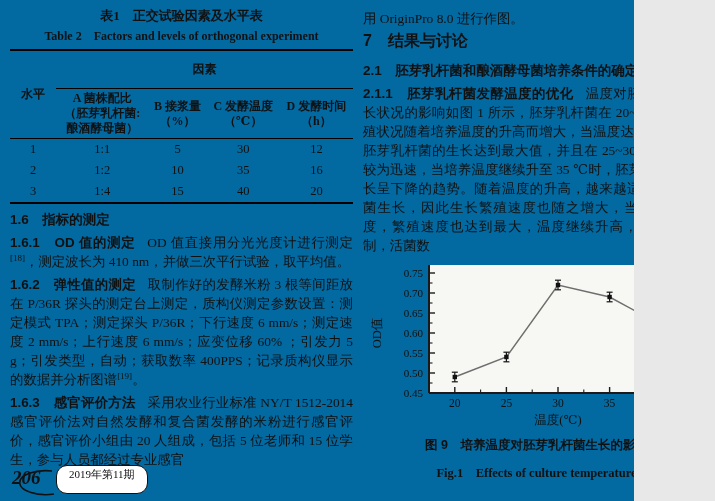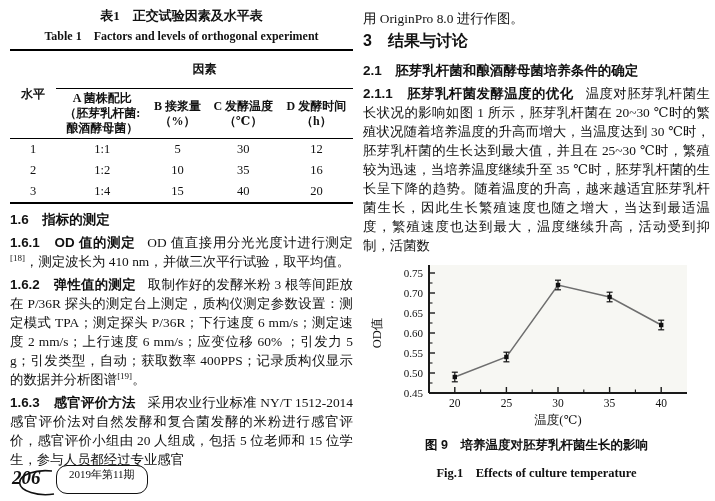--- a/index.html
+++ b/index.html
@@ -1,17 +1,17 @@
 <!DOCTYPE html>
 <html><head>
 <meta charset="utf-8">
 <style>
   html,body{margin:0;padding:0;background:#e8e8e8;}
   .page{
-    position:relative;width:715px;height:501px;background:#ffffff;
+    position:relative;width:634px;height:501px;background:#0369a1;
     font-family:"Liberation Serif","DejaVu Serif",serif;color:#111;overflow:hidden;
   }
   .col-left{position:absolute;left:10px;top:5px;width:343px;}
   .col-right{position:absolute;left:363px;top:5px;width:347px;}
 
   
   .tbl-title-zh{font-size:13px;font-weight:bold;text-align:center;margin:2px 0 3px;}
   .tbl-title-en{font-size:12px;font-weight:600;text-align:center;margin:0 0 4px;}
   table.factors{border-collapse:collapse;width:100%;text-align:center;
     border-top:2px solid #000;border-bottom:2px solid #000;font-size:12px;}
@@ -49,21 +49,21 @@
     margin-left:-8px;margin-bottom:1px;background:#fff;}
 </style>
 </head>
 <body>
 
 <div class="page">
 
   <div class="col-left">
 
     <div class="tbl-title-zh">表1　正交试验因素及水平表</div>
-    <div class="tbl-title-en">Table 1　Factors and levels of orthogonal experiment</div>
+    <div class="tbl-title-en">Table 2　Factors and levels of orthogonal experiment</div>
 
     <table class="factors">
       <tbody>
         <tr>
           <th class="lvl" rowspan="2">水平</th>
           <th class="grp" colspan="4">因素</th>
         </tr>
         <tr>
           <th class="fac">A 菌株配比
 （胚芽乳杆菌:
@@ -111,21 +111,21 @@
 
     <p class="para">
       <span class="run-head">1.6.3　感官评价方法</span><span>采用农业行业标准 NY/T 1512-2014 感官评价法对自然发酵和复合菌发酵的米粉进行感官评价，感官评价小组由 20 人组成，包括 5 位老师和 15 位学生，参与人员都经过专业感官</span>
     </p>
   </div>
 
   <div class="col-right">
 
     <p class="para">用 OriginPro 8.0 进行作图。</p>
 
-    <div class="h-sec">3　结果与讨论</div>
+    <div class="h-sec">7　结果与讨论</div>
 
     <div class="h-sub" style="margin-top:10px;">2.1　胚芽乳杆菌和酿酒酵母菌培养条件的确定</div>
 
     <p class="para">
       <span class="run-head">2.1.1　胚芽乳杆菌发酵温度的优化</span><span>温度对胚芽乳杆菌生长状况的影响如图 1 所示，胚芽乳杆菌在 20~30 ℃时的繁殖状况随着培养温度的升高而增大，当温度达到 30 ℃时，胚芽乳杆菌的生长达到最大值，并且在 25~30 ℃时，繁殖较为迅速，当培养温度继续升至 35 ℃时，胚芽乳杆菌的生长呈下降的趋势。随着温度的升高，越来越适宜胚芽乳杆菌生长，因此生长繁殖速度也随之增大，当达到最适温度，繁殖速度也达到最大，温度继续升高，活动受到抑制，活菌数</span>
     </p>
 
     <figure>
       <div class="chart-host" id="chart"><svg width="340" height="172" viewBox="0 0 340 172">
             <rect x="64" y="6" width="258" height="128" fill="#f7f7f3"></rect>

